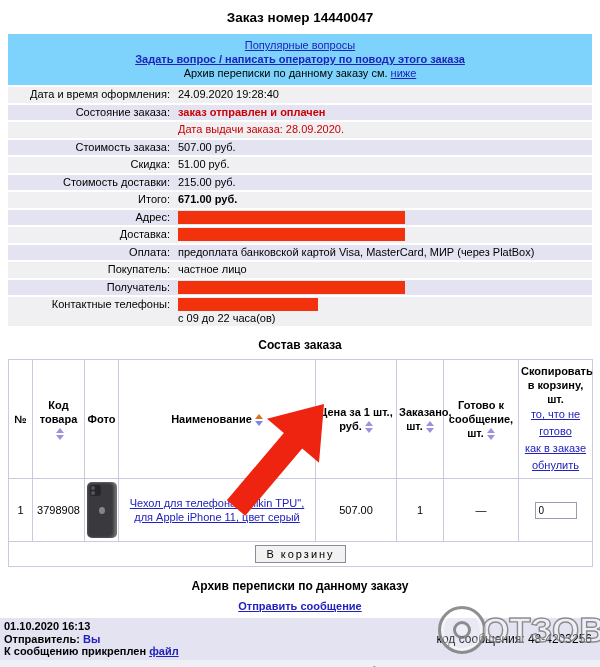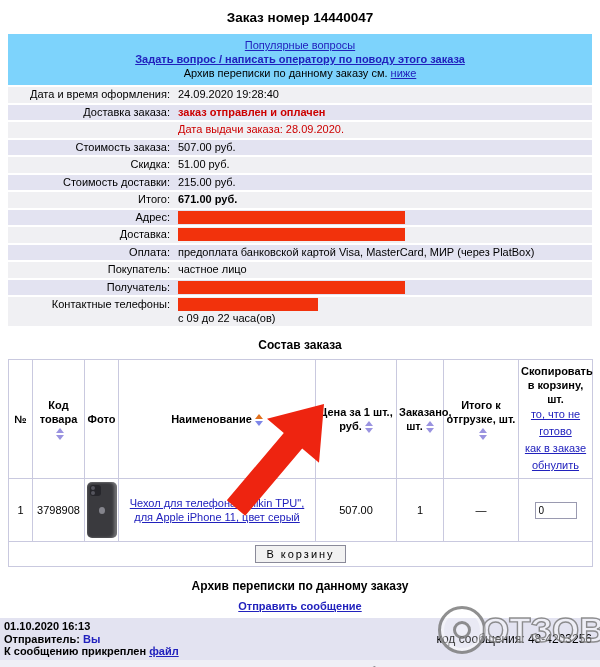--- a/index.html
+++ b/index.html
@@ -99,21 +99,21 @@
       <span>Архив переписки по данному заказу см. </span><a>ниже</a>
     </div>
   </div>
 
   <div class="info-table">
     <div class="info-row gray">
       <div class="lbl">Дата и время оформления:</div>
       <div class="val">24.09.2020 19:28:40</div>
     </div>
     <div class="info-row lav">
-      <div class="lbl">Доставка заказа:</div>
+      <div class="lbl">Состояние заказа:</div>
       <div class="val redbold">заказ отправлен и оплачен</div>
     </div>
     <div class="info-row gray">
       <div class="lbl"></div>
       <div class="val red">Дата выдачи заказа: 28.09.2020.</div>
     </div>
     <div class="info-row lav">
       <div class="lbl">Стоимость заказа:</div>
       <div class="val">507.00 руб.</div>
     </div>
@@ -184,21 +184,21 @@
               <i class="dn blue"></i>
             </span></th>
       <th><span>Цена за 1 шт., руб.</span><span class="sort">
               <i class="up"></i>
               <i class="dn"></i>
             </span></th>
       <th><span>Заказано, шт.</span><span class="sort">
               <i class="up"></i>
               <i class="dn"></i>
             </span></th>
-      <th><span>Итого к отгрузке, шт.</span><span class="sort">
+      <th><span>Готово к сообщение, шт.</span><span class="sort">
               <i class="up"></i>
               <i class="dn"></i>
             </span></th>
       <th>
         <div>Скопировать в корзину, шт.</div>
         <div class="copy-links">
           <a>то, что не готово</a>
           <a>как в заказе</a>
           <a>обнулить</a>
         </div>

